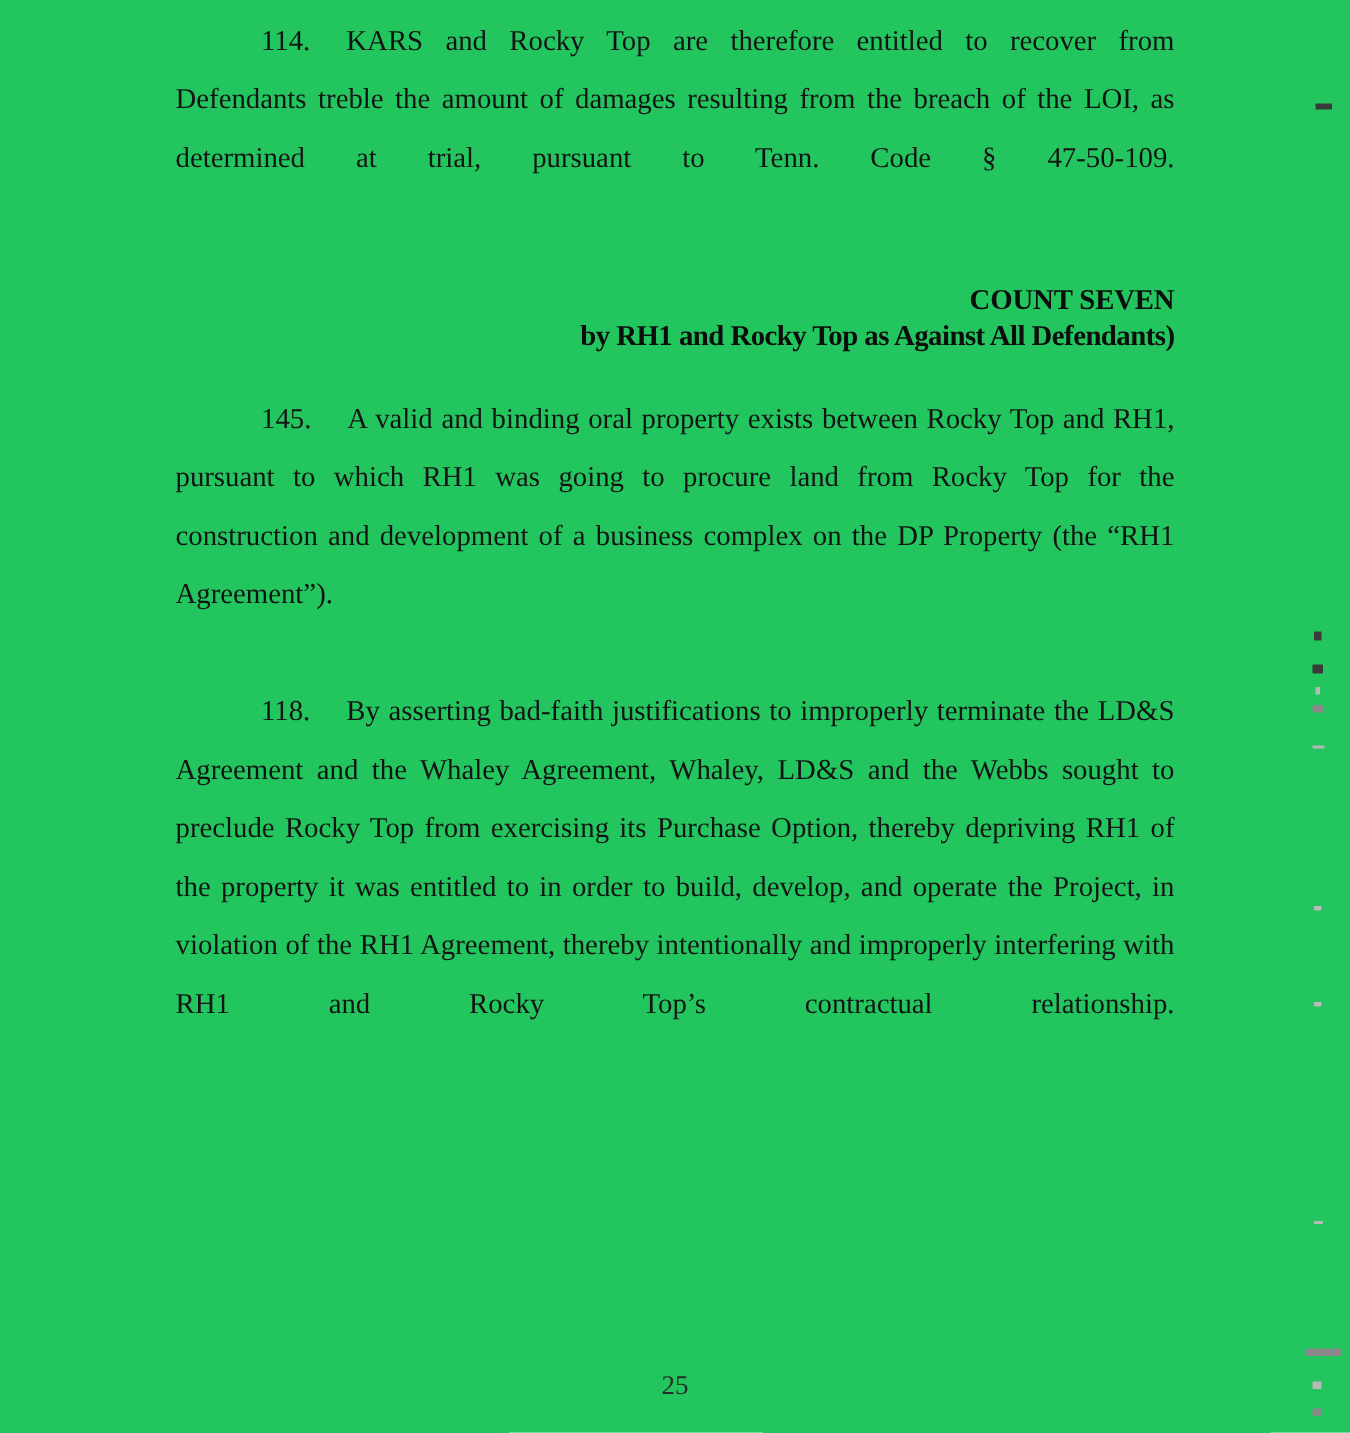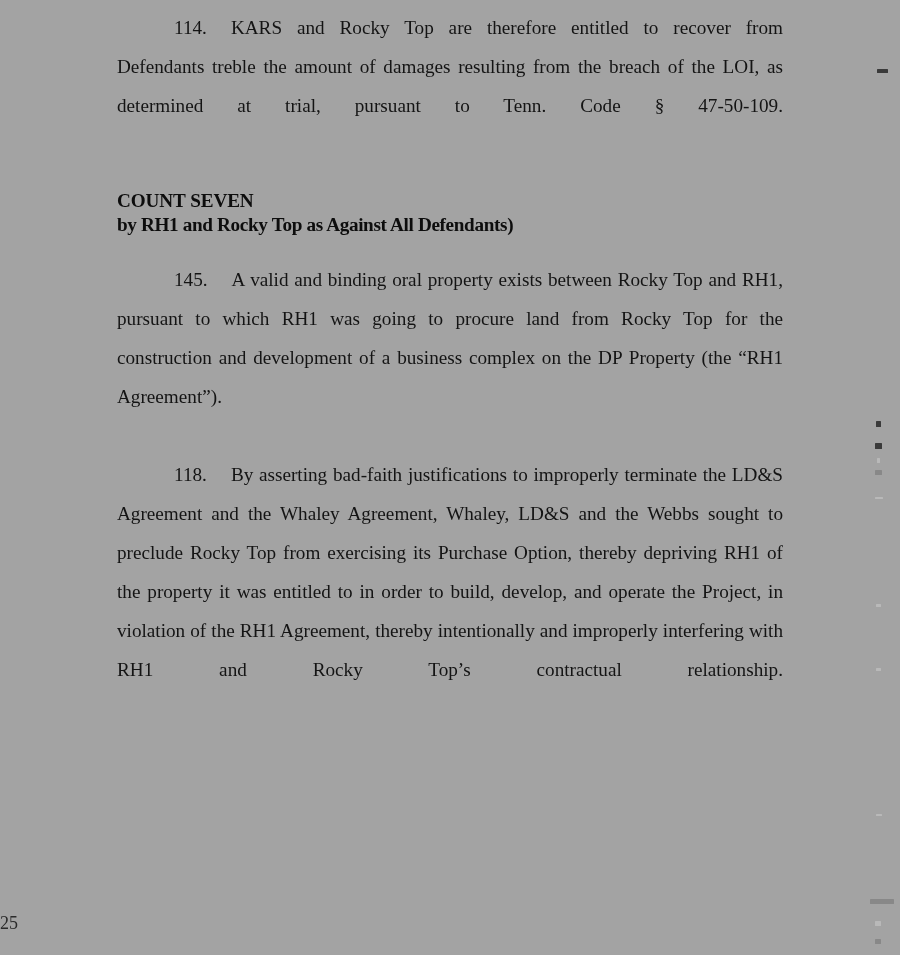--- a/index.html
+++ b/index.html
@@ -14,21 +14,21 @@
     overflow: hidden;
     font-family: "Liberation Serif", "DejaVu Serif", serif;
     color: #191919;
     -webkit-font-smoothing: none;
   }
 
   
   .page {
     position: absolute;
     inset: 0;
-    background: #a3a3a3;
+    background: #22c55e;
     padding-left: 36px;
   }
 
   
   .text-column {
     position: absolute;
     left: 117px;
     top: 0px;
     width: 666px;
   }
@@ -56,21 +56,21 @@
   }
   
   .para::after {
     content: "";
     display: inline-block;
     width: 100%;
   }
 
   
   .count-heading {
-    text-align: left;
+    text-align: right;
     font-weight: bold;
     font-size: 19.2px;
     line-height: 23px;
     margin: 0;
     padding: 0;
     color: #0d0d0d;
     letter-spacing: -0.1px;
   }
   .heading-block {
     margin-top: 25px;
@@ -83,20 +83,21 @@
     white-space: nowrap;
     letter-spacing: -0.35px;
   }
 
   
   .page-number {
     position: absolute;
     left: 0;
     right: 0;
     top: 913px;
+    text-align: center;
     font-size: 18px;
     line-height: 20px;
     color: #2b2b2b;
     font-family: "Liberation Serif", "DejaVu Serif", serif;
   }
 
   
   .margin-artifacts {
     position: absolute;
     top: 0;

